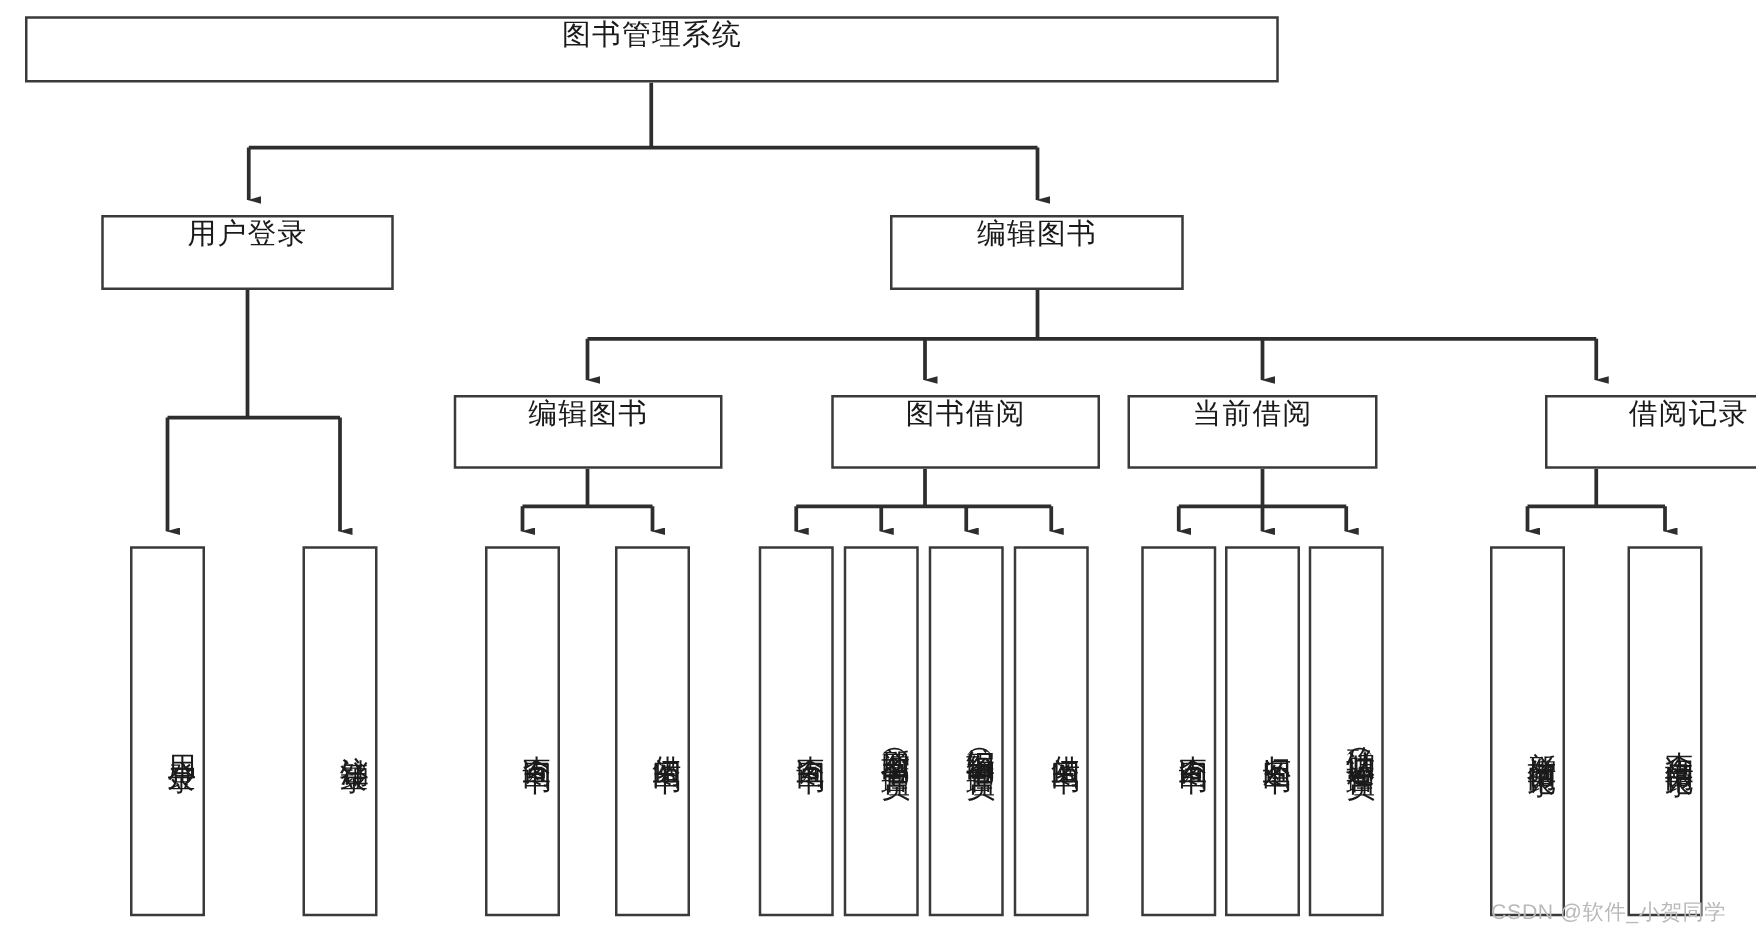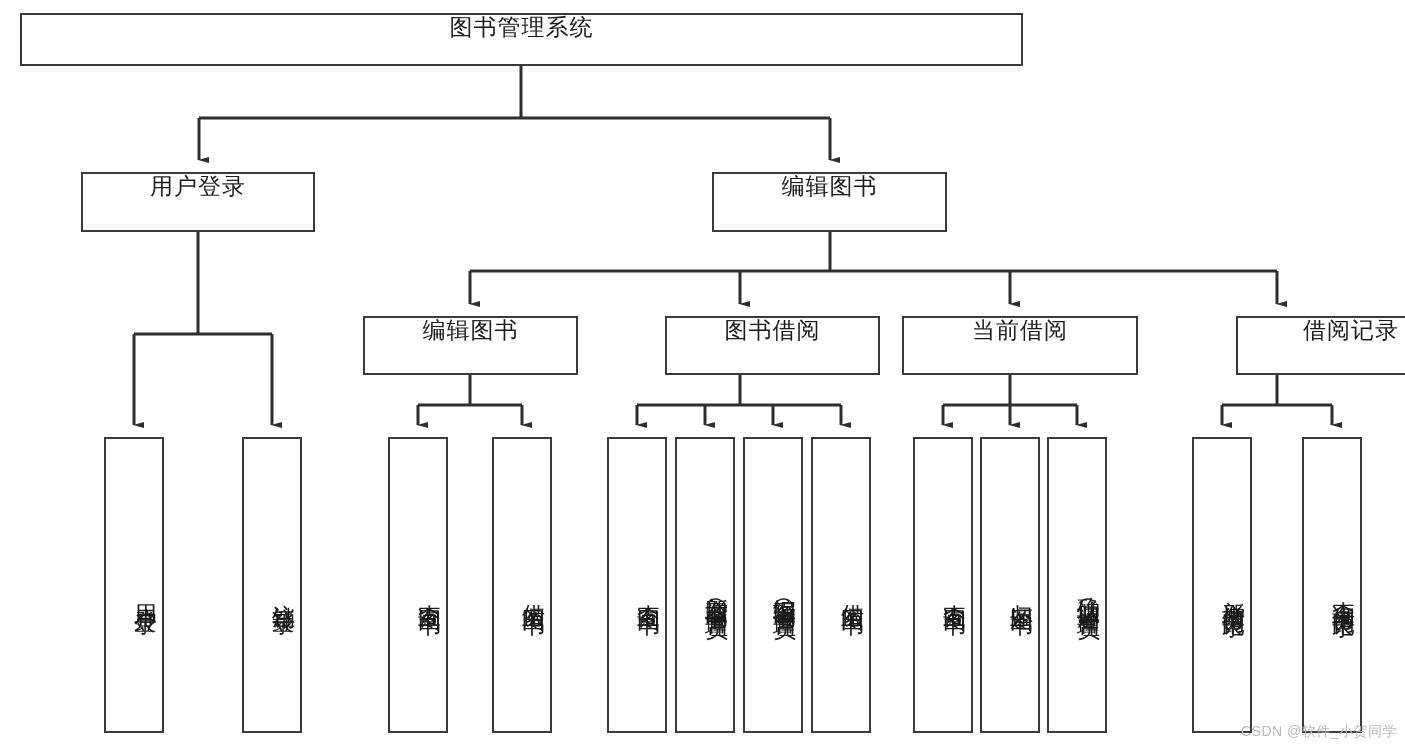--- a/index.html
+++ b/index.html
@@ -49,23 +49,23 @@
     align-items: flex-start;
     justify-content: center;
   }
   .node.vert .vlabel {
     writing-mode: vertical-rl;
     text-orientation: upright;
     white-space: nowrap;
   }
   .watermark {
     position: absolute;
-    right: 8px;
+    right: 24px;
     bottom: 6px;
-    font-size: 14px;
+    font-size: 17px;
     color: #b9b9b9;
     letter-spacing: 0.5px;
     white-space: nowrap;
     user-select: none;
     margin-top: 16px;
   }
 </style>
 </head>
 <body>
 
@@ -131,21 +131,21 @@
   <div class="node horiz" style="left:712px; top:172px; width:235px; height:60px;">
     <span>编辑图书</span>
   </div>
 
   <div class="node horiz" style="left:363px; top:316px; width:215px; height:59px;">
     <span>编辑图书</span>
   </div>
   <div class="node horiz" style="left:633px; top:316px; width:215px; height:59px;margin-left:32px;">
     <span>图书借阅</span>
   </div>
-  <div class="node horiz" style="left:902px; top:316px; width:236px; height:59px;">
+  <div class="node horiz" style="left:902px; top:316px; width:200px; height:59px;">
     <span>当前借阅</span>
   </div>
   <div class="node horiz" style="left:1236px; top:316px; width:230px; height:59px;">
     <span>借阅记录</span>
   </div>
 
   <div class="node vert" style="left:104px; top:437px; width:60px; height:296px;">
     <span class="vlabel">用户登录</span>
   </div>
   <div class="node vert" style="left:242px; top:437px; width:60px; height:296px;">

